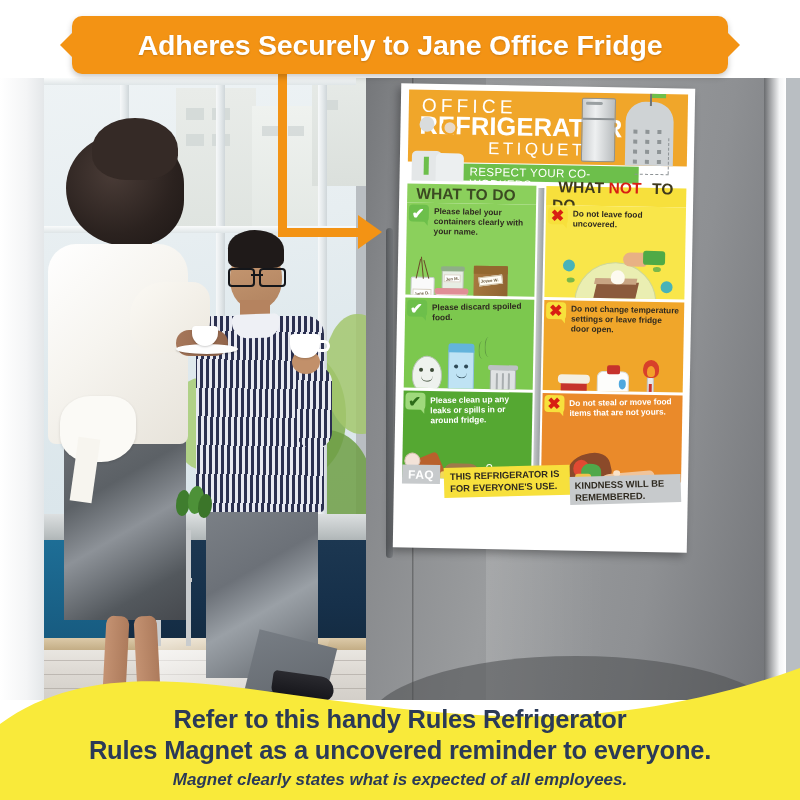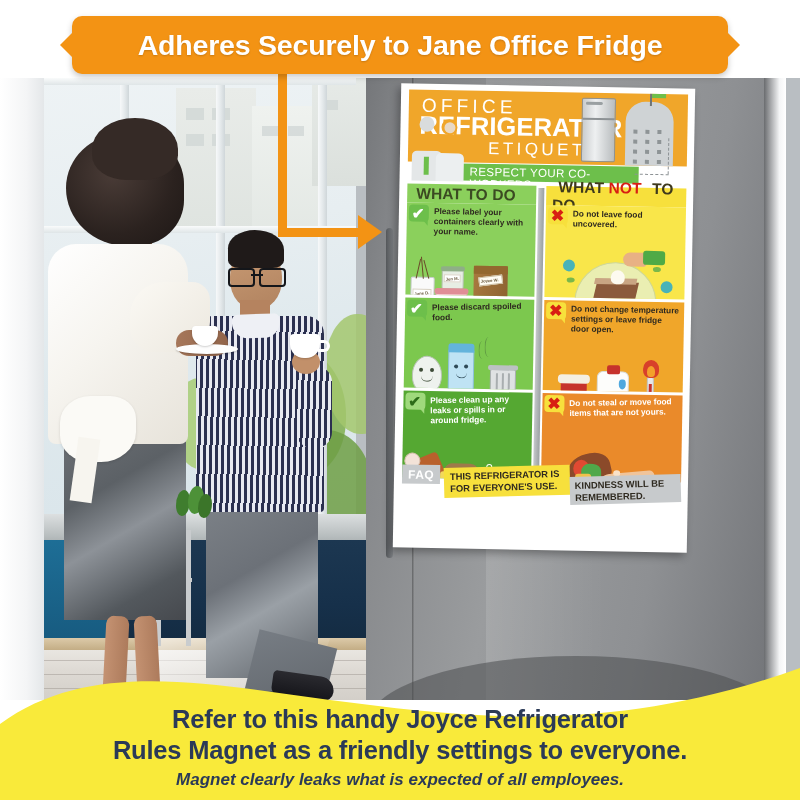--- a/index.html
+++ b/index.html
@@ -614,19 +614,19 @@
 
   <div class="top-banner">
     <span>Adheres Securely to Jane Office Fridge</span>
   </div>
 
   <div class="bottom-banner">
     <svg class="bb-shape" viewBox="0 0 800 160" preserveAspectRatio="none">
       <path d="M0,84 C90,18 210,44 330,60 C470,78 610,96 800,28 L800,160 L0,160 Z" fill="#f9ea3a"></path>
     </svg>
     <div class="bb-text">
-      <div class="bb-l1">Refer to this handy Joyce Refrigerator</div>
-      <div class="bb-l2">Rules Magnet as a friendly settings to everyone.</div>
-      <div class="bb-sub">Magnet clearly leaks what is expected of all employees.</div>
+      <div class="bb-l1">Refer to this handy Rules Refrigerator</div>
+      <div class="bb-l2">Rules Magnet as a uncovered reminder to everyone.</div>
+      <div class="bb-sub">Magnet clearly states what is expected of all employees.</div>
     </div>
   </div>
 
 </div>
 
 </body></html>

